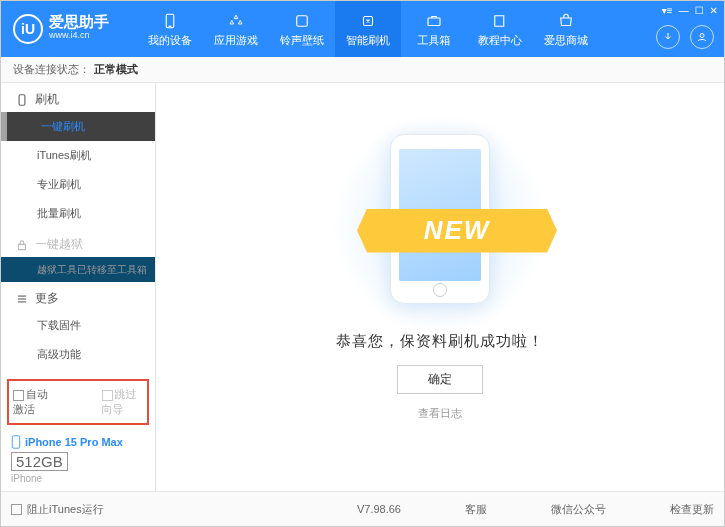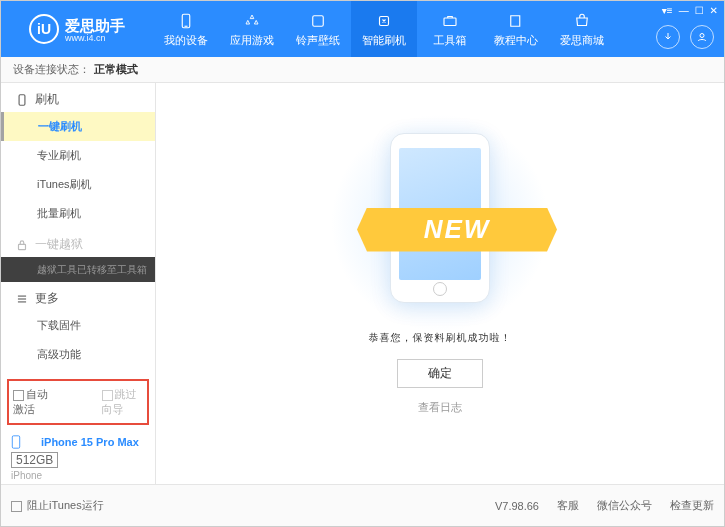--- a/index.html
+++ b/index.html
@@ -1,21 +1,21 @@
 <!DOCTYPE html>
 <html><head>
 <meta charset="utf-8">
 <style>
 * { margin: 0; padding: 0; box-sizing: border-box; font-family: "Microsoft YaHei", Arial, sans-serif; }
 body { width: 725px; height: 527px; overflow: hidden; background: #fff; }
 .app { width: 725px; height: 527px; border: 1px solid #ccc; display: flex; flex-direction: column; }
 
 
 .header { background: #2b8cff; height: 56px; display: flex; align-items: center; position: relative; }
-.logo-area { display: flex; align-items: flex-end; padding: 0 12px; color: #fff; margin-left: 16px; }
+.logo-area { display: flex; align-items: flex-start; padding: 0 12px; color: #fff; }
 .logo-circle { width: 30px; height: 30px; border: 2px solid #fff; border-radius: 50%; display: flex; align-items: center; justify-content: center; font-weight: bold; font-size: 14px; margin-right: 6px; }
 .logo-text { display: flex; flex-direction: column; line-height: 1.1; }
 .logo-title { font-size: 15px; font-weight: bold; }
 .logo-sub { font-size: 9px; opacity: 0.9; }
 .nav { display: flex; height: 100%; margin-left: 16px; }
 .nav-item { width: 66px; display: flex; flex-direction: column; align-items: center; justify-content: center; color: #fff; font-size: 11px; cursor: pointer; gap: 2px; }
 .nav-item.active { background: #1a7aef; }
 .nav-icon { width: 20px; height: 20px; display: flex; align-items: center; justify-content: center; }
 .nav-icon svg { width: 18px; height: 18px; fill: none; stroke: #fff; stroke-width: 1.5; }
 .top-controls { position: absolute; right: 6px; top: 4px; display: flex; gap: 6px; color: #fff; font-size: 10px; align-items: center; }
@@ -27,47 +27,47 @@
 
 .statusbar { height: 26px; background: #fafafa; border-bottom: 1px solid #e5e5e5; display: flex; align-items: center; padding: 12px 12px; font-size: 11px; color: #666; }
 .statusbar .mode { color: #333; font-weight: bold; margin-left: 4px; }
 
 
 .body { flex: 1; display: flex; min-height: 0; }
 .sidebar { width: 155px; border-right: 1px solid #e5e5e5; display: flex; flex-direction: column; font-size: 12px; background: #fff; }
 .side-section { padding: 8px 0 4px 14px; display: flex; align-items: center; gap: 6px; color: #555; }
 .side-section .ico { width: 14px; height: 14px; }
 .side-item { padding: 7px 0 7px 36px; color: #555; cursor: pointer; font-size: 11px; }
-.side-item.active { background: #fef9c3; color: #2b8cff; border-left: 3px solid #a3a3a3; padding-left: 34px; font-weight: bold; }
-.side-item.sub { color: #999; font-size: 10px; line-height: 1.3; background: #404040; padding-top: 6px; padding-bottom: 6px; }
+.side-item.active { background: #404040; color: #2b8cff; border-left: 6px solid #a3a3a3; padding-left: 34px; }
+.side-item.sub { color: #999; font-size: 10px; line-height: 1.3; background: #0c4a6e; padding-top: 6px; padding-bottom: 6px; }
 .side-lock { color: #bbb; }
 .checkbox-row { border: 2px solid #e74c3c; margin: 10px 6px 6px 6px; padding: 6px 4px; display: flex; gap: 8px; align-items: center; font-size: 11px; color: #666; }
 .checkbox-row .cb2 { color: #bbb; padding-left: 39px; }
 .cbox { width: 11px; height: 11px; border: 1px solid #999; display: inline-block; vertical-align: middle; margin-right: 2px; }
 .cbox.dis { border-color: #ccc; }
 .device-info { padding: 4px 10px 8px 10px; font-size: 11px; }
-.device-name { color: #2b8cff; font-weight: bold; display: flex; align-items: center; gap: 20px; }
+.device-name { color: #2b8cff; font-weight: bold; display: flex; align-items: center; gap: 4px; }
 .device-name svg { width: 10px; height: 14px; }
-.storage-badge { display: inline-block; border: 1px solid #999; padding: 0 4px; font-size: 12px; color: #666; margin-top: 3px; text-align: center; }
+.storage-badge { display: inline-block; border: 1px solid #999; padding: 0 4px; font-size: 15px; color: #666; margin-top: 3px; text-align: center; }
 .device-type { color: #aaa; font-size: 10px; margin-top: 2px; }
 
 
 .main { flex: 1; display: flex; flex-direction: column; align-items: center; justify-content: center; position: relative; }
 .illus { width: 230px; height: 180px; position: relative; margin-top: -20px; }
 .glow { position: absolute; width: 220px; height: 220px; border-radius: 50%; background: radial-gradient(circle, rgba(100,180,255,0.25) 0%, rgba(100,180,255,0) 70%); left: 5px; top: -20px; }
 .phone { position: absolute; width: 100px; height: 170px; background: #fff; border-radius: 14px; left: 65px; top: 0; box-shadow: 0 4px 20px rgba(0,100,200,0.15); border: 1px solid #e0e8f0; }
 .phone::before { content: ""; position: absolute; top: 14px; left: 8px; right: 8px; bottom: 22px; background: linear-gradient(160deg,#cfe8ff 0%, #9fd0ff 100%); border-radius: 2px; }
 .phone::after { content: ""; position: absolute; bottom: 6px; left: 50%; width: 12px; height: 12px; border: 1px solid #ccc; border-radius: 50%; transform: translateX(-50%); }
 .ribbon { position: absolute; left: 32px; top: 75px; width: 200px; height: 44px; background: #ffc93c; display: flex; align-items: center; justify-content: center; font-weight: 900; font-size: 26px; color: #fff; letter-spacing: 2px; font-style: italic; clip-path: polygon(5% 0, 95% 0, 100% 50%, 95% 100%, 5% 100%, 0 50%); }
-.success-text { font-size: 10px; color: #333; margin-top: 18px; letter-spacing: 1px; }
+.success-text { font-size: 15px; color: #333; margin-top: 18px; letter-spacing: 1px; }
 .ok-btn { margin-top: 14px; padding: 5px 30px; border: 1px solid #ccc; background: #fff; font-size: 12px; cursor: pointer; color: #333; }
 .log-link { margin-top: 12px; font-size: 11px; color: #999; cursor: pointer; }
 
 
-.footer { height: 42px; border-top: 1px solid #e5e5e5; display: flex; align-items: center; font-size: 11px; color: #666; padding: 10px 10px; background: #fafafa; }
+.footer { height: 35px; border-top: 1px solid #e5e5e5; display: flex; align-items: center; font-size: 11px; color: #666; padding: 10px 10px; background: #fafafa; gap: 46px; }
 .footer .left { display: flex; align-items: center; gap: 4px; }
 .footer .spacer { flex: 1; }
 .footer .fitem { margin-left: 18px; cursor: pointer; }
 </style>
 </head>
 <body>
 
 <div class="app">
 
   <div class="header">
@@ -167,22 +167,22 @@
 
   <div class="body">
     <div class="sidebar">
       <div class="side-section">
         <svg class="ico" viewBox="0 0 24 24" fill="none" stroke="#666" stroke-width="2">
             <rect x="7" y="3" width="10" height="18" rx="2"></rect>
           </svg>
         <span>刷机</span>
       </div>
       <div class="side-item active">一键刷机</div>
+      <div class="side-item">iTunes刷机</div>
       <div class="side-item">专业刷机</div>
-      <div class="side-item">iTunes刷机</div>
       <div class="side-item">批量刷机</div>
 
       <div class="side-section side-lock">
         <svg class="ico" viewBox="0 0 24 24" fill="none" stroke="#bbb" stroke-width="2">
             <rect x="6" y="11" width="12" height="9" rx="1"></rect>
             <path d="M9 11V8a3 3 0 016 0v3"></path>
           </svg>
         <span>一键越狱</span>
       </div>
       <div class="side-item sub">越狱工具已转移至工具箱</div>

